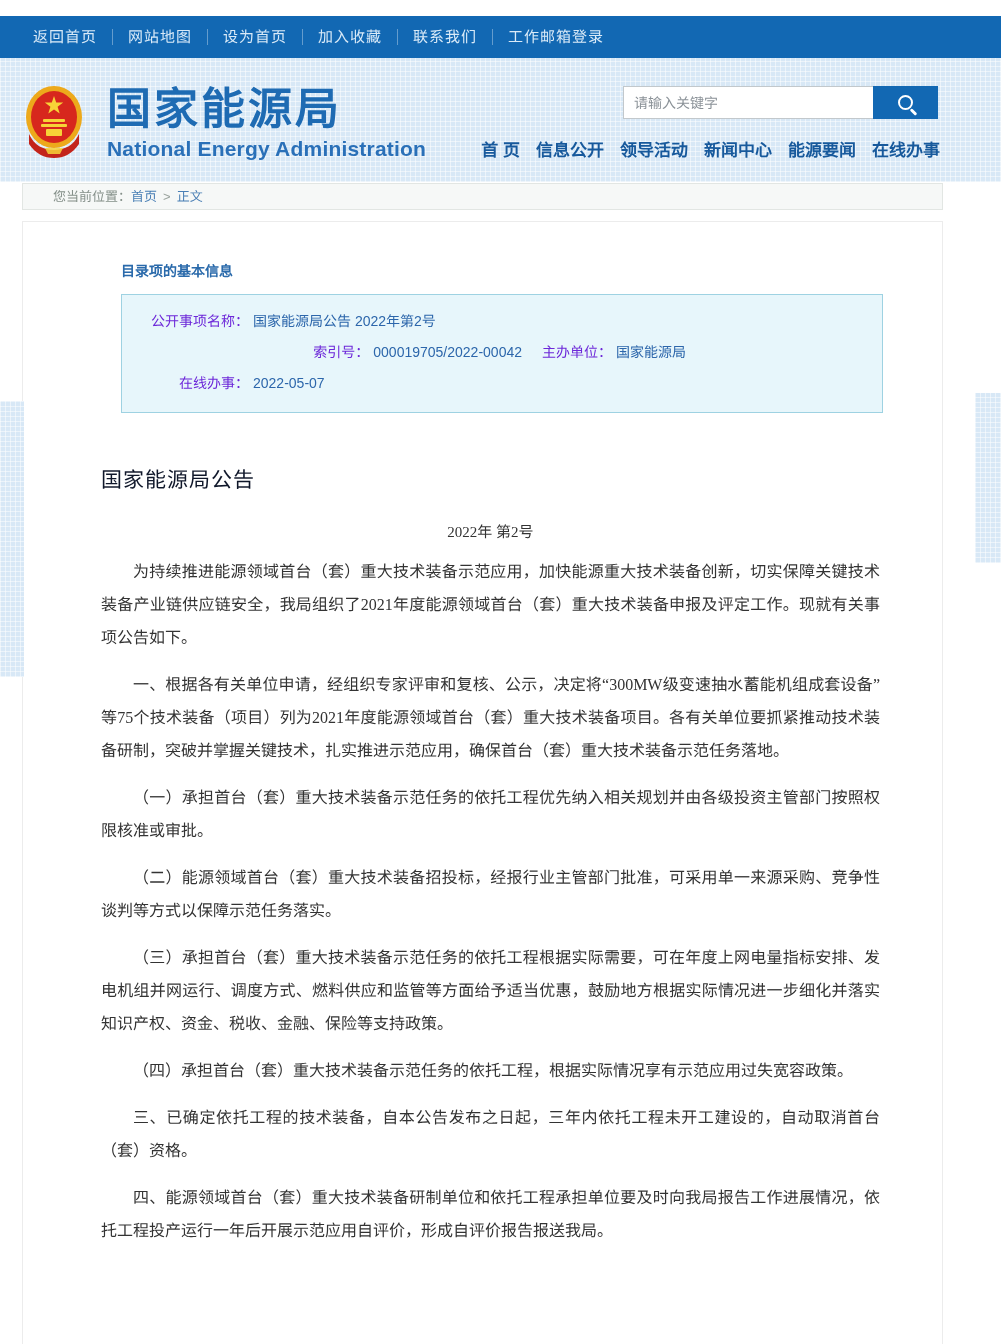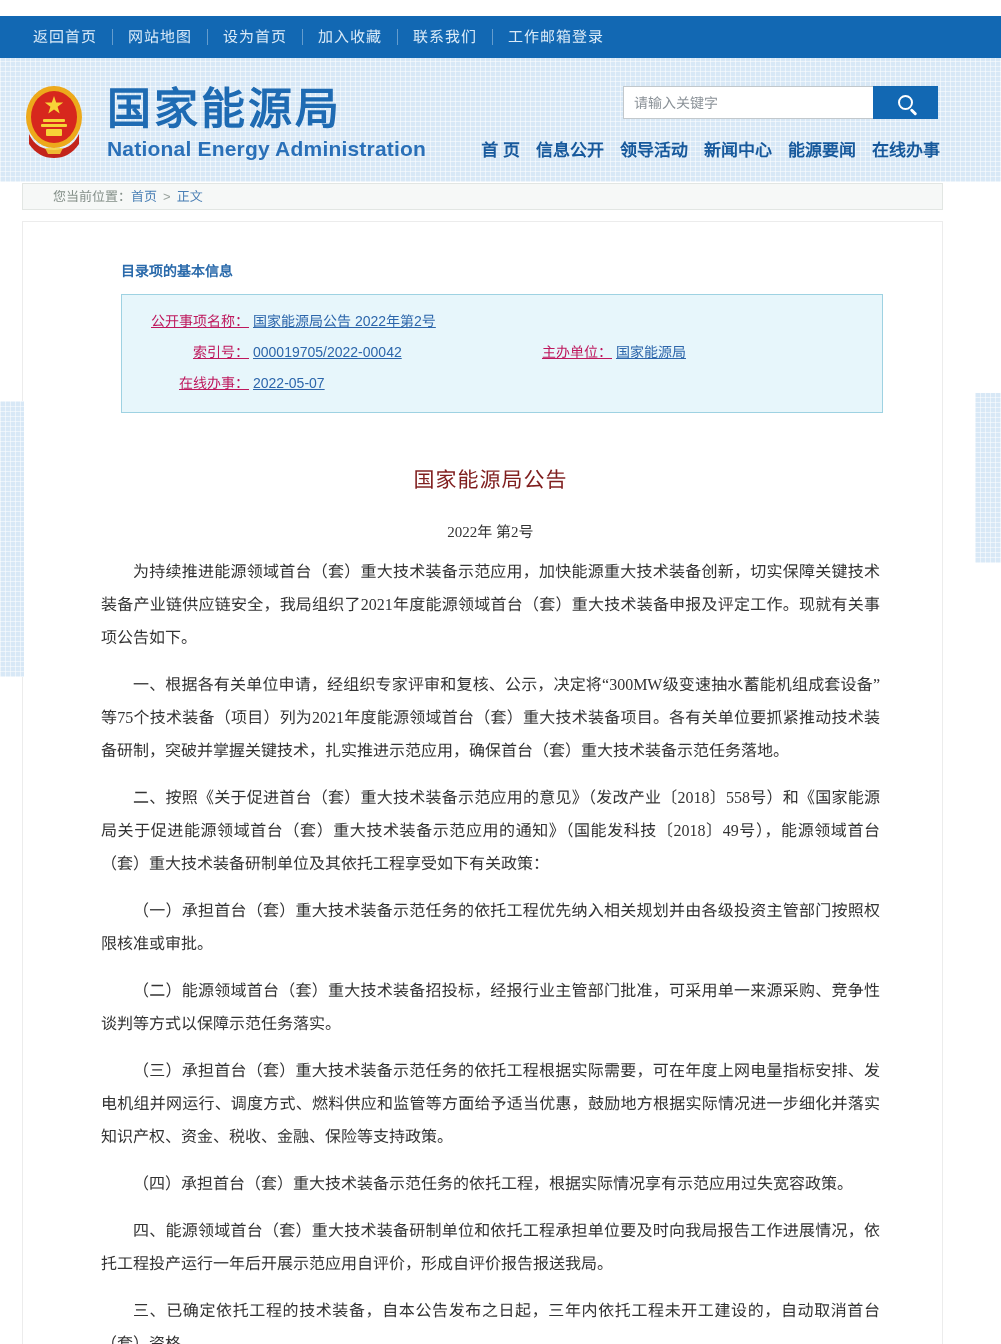--- a/index.html
+++ b/index.html
@@ -41,28 +41,28 @@
   .breadcrumb a { color:#4a7fb5; text-decoration:none; cursor:pointer; }
   .breadcrumb .sep { margin:0 6px; color:#9aa39d; }
 
   
   .content { position:absolute; left:22px; top:205px; width:921px; height:1139px; background:#fff; border:1px solid #ececec; border-bottom:none; padding:0 62px 0 78px; }
 
   .meta-heading { margin:38px 0 14px 20px; color:#2a6aab; font-size:14px; font-weight:bold; }
   .meta-box { margin-left:20px; width:762px; background:#e7f6fb; border:1px solid #9ed2e2; padding:11px 0 13px; font-size:14px; }
   .meta-row { display:flex; line-height:31px; }
   .meta-cell { display:flex; }
-  .meta-cell.c1 { width:400px; }
-  .meta-label { width:127px; text-align:right; color:#be185d; white-space:nowrap;text-decoration:underline; }
+  .meta-cell.c1 { width:400px;justify-content:flex-end; }
+  .meta-label { width:127px; text-align:right; color:#6d28d9; white-space:nowrap; }
   .meta-label.w90 { width:90px; }
-  .meta-value { color:#2c66ab; margin-left:4px; white-space:nowrap;text-decoration:underline; }
+  .meta-value { color:#2c66ab; margin-left:4px; white-space:nowrap; }
 
   
   .article { font-family:"Liberation Serif","DejaVu Serif",serif; color:#333; }
-  .article-title { text-align:center; font-size:21px; font-weight:normal; color:#7f1d1d; margin-top:50px; letter-spacing:1px; }
+  .article-title { text-align:left; font-size:21px; font-weight:normal; color:#0f172a; margin-top:50px; letter-spacing:1px; }
   .doc-no { text-align:center; font-size:15px; margin-top:27px; color:#333; }
   .article-body { margin-top:12px; }
   .article-body p { font-size:16px; line-height:33px; text-indent:2em; margin:14px 0; text-align:justify; }
 
   
   .patch-left  { position:absolute; left:0;  top:385px; width:24px; height:276px; z-index:3; }
   .patch-right { position:absolute; left:975px; top:377px; width:26px; height:170px; z-index:3; }
 </style>
 </head>
 <body>
@@ -148,27 +148,26 @@
       </div>
     </div>
 
     <div class="article">
       <h1 class="article-title">国家能源局公告</h1>
       <div class="doc-no">2022年 第2号</div>
 
       <div class="article-body">
         <p>为持续推进能源领域首台（套）重大技术装备示范应用，加快能源重大技术装备创新，切实保障关键技术装备产业链供应链安全，我局组织了2021年度能源领域首台（套）重大技术装备申报及评定工作。现就有关事项公告如下。</p>
         <p>一、根据各有关单位申请，经组织专家评审和复核、公示，决定将“300MW级变速抽水蓄能机组成套设备”等75个技术装备（项目）列为2021年度能源领域首台（套）重大技术装备项目。各有关单位要抓紧推动技术装备研制，突破并掌握关键技术，扎实推进示范应用，确保首台（套）重大技术装备示范任务落地。</p>
-        <p>二、按照《关于促进首台（套）重大技术装备示范应用的意见》（发改产业〔2018〕558号）和《国家能源局关于促进能源领域首台（套）重大技术装备示范应用的通知》（国能发科技〔2018〕49号），能源领域首台（套）重大技术装备研制单位及其依托工程享受如下有关政策：</p>
         <p>（一）承担首台（套）重大技术装备示范任务的依托工程优先纳入相关规划并由各级投资主管部门按照权限核准或审批。</p>
         <p>（二）能源领域首台（套）重大技术装备招投标，经报行业主管部门批准，可采用单一来源采购、竞争性谈判等方式以保障示范任务落实。</p>
         <p>（三）承担首台（套）重大技术装备示范任务的依托工程根据实际需要，可在年度上网电量指标安排、发电机组并网运行、调度方式、燃料供应和监管等方面给予适当优惠，鼓励地方根据实际情况进一步细化并落实知识产权、资金、税收、金融、保险等支持政策。</p>
         <p>（四）承担首台（套）重大技术装备示范任务的依托工程，根据实际情况享有示范应用过失宽容政策。</p>
+        <p>三、已确定依托工程的技术装备，自本公告发布之日起，三年内依托工程未开工建设的，自动取消首台（套）资格。</p>
         <p>四、能源领域首台（套）重大技术装备研制单位和依托工程承担单位要及时向我局报告工作进展情况，依托工程投产运行一年后开展示范应用自评价，形成自评价报告报送我局。</p>
-        <p>三、已确定依托工程的技术装备，自本公告发布之日起，三年内依托工程未开工建设的，自动取消首台（套）资格。</p>
 
       </div>
     </div>
   </div>
 
   <div class="patch-left grid-bg"></div>
   <div class="patch-right grid-bg"></div>
 
 </div>
 

